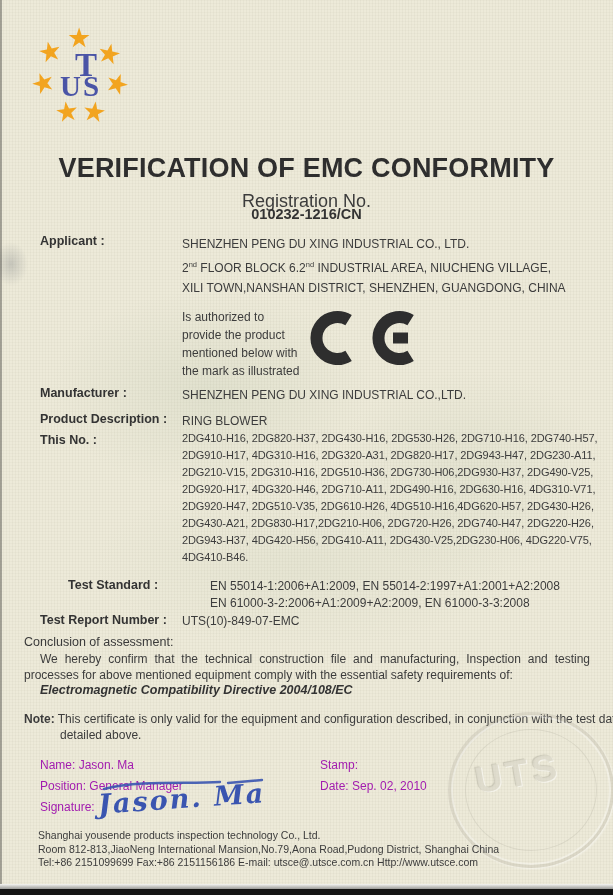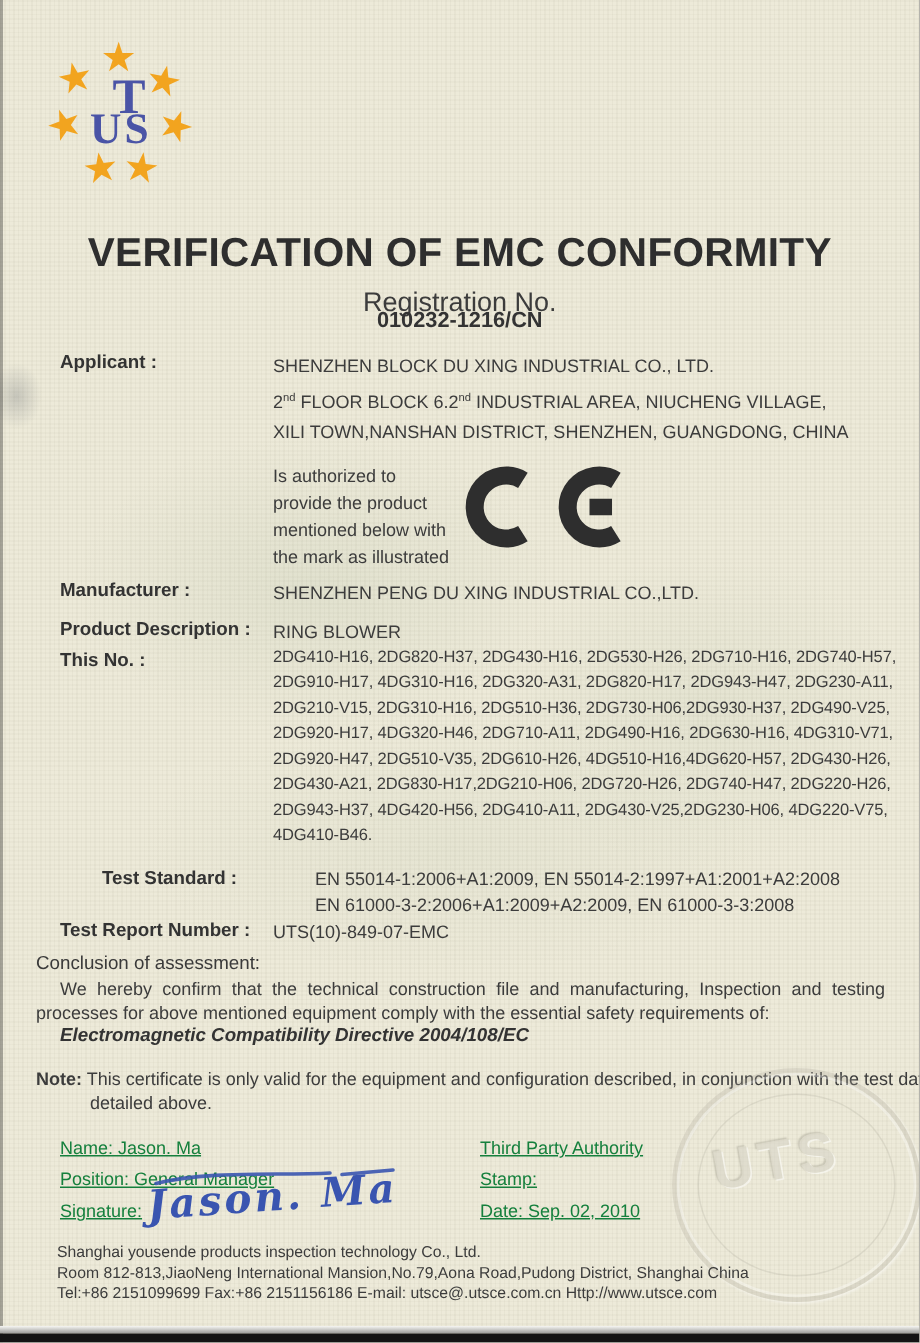--- a/index.html
+++ b/index.html
@@ -57,21 +57,21 @@
   .row-test-standard{top:578px;margin-left:28px;} .row-test-standard .val div{line-height:16.5px;}
   .row-test-report{top:613px;} .row-test-report .val{line-height:17px;}
 
   .conclusion-heading{position:absolute; left:24px; top:634px; font-size:12.5px; line-height:16px; color:#3a3a3a;}
   .conclusion-body{position:absolute; left:24px; top:651px; width:566px; font-size:12px; line-height:16px; text-align:justify; text-indent:16px; color:#3c3c3c;}
   .directive{position:absolute; left:40px; top:683px; font-size:12.5px; font-weight:bold; font-style:italic; color:#333;}
 
   .note{position:absolute; left:24px; top:711px; width:566px; font-size:12px; line-height:16px; color:#3c3c3c; padding-left:36px; text-indent:-36px;}
 
   .signing{position:absolute; left:40px; top:755px; width:550px; height:80px;}
-  .signing .lrow{line-height:21px; font-size:12px; color:#15803d;text-decoration:underline;}
+  .signing .lrow{line-height:21px; font-size:12px; color:#a21caf;}
   .sig-right{position:absolute; left:280px; top:0;}
   .sig-right .lrow{line-height:21px;}
   .sig-script{position:absolute; left:58px; top:28px; transform:rotate(-4deg);
     font-family:"DejaVu Serif", serif; font-style:italic; font-weight:bold;
     font-size:27px; color:#3a55b0; letter-spacing:2px; white-space:nowrap;}
   .sig-flourish{position:absolute; left:60px; top:22px;}
 
   .seal{position:absolute; left:448px; top:712px; width:160px; height:150px; border-radius:50%;
     border:3px solid rgba(172,169,155,0.45); opacity:.6;
     box-shadow: inset 0 0 0 2px rgba(255,255,255,0.55), inset 1px 1px 2px rgba(140,138,125,0.35), 1px 1px 2px rgba(255,255,255,0.8);}
@@ -104,21 +104,21 @@
     <span class="lt lt-us">US</span>
   </div>
 
   <div class="title">VERIFICATION OF EMC CONFORMITY</div>
   <div class="reg-label">Registration No.</div>
   <div class="reg-num">010232-1216/CN</div>
 
   <div class="row row-applicant">
     <div class="lab">Applicant :</div>
     <div class="val">
-      <div>SHENZHEN BLOCK DU XING INDUSTRIAL CO., LTD.</div>
+      <div>SHENZHEN PENG DU XING INDUSTRIAL CO., LTD.</div>
       <div><span>2</span><sup>nd</sup><span> FLOOR BLOCK 6.2</span><sup>nd</sup><span> INDUSTRIAL AREA, NIUCHENG VILLAGE,</span></div>
       <div>XILI TOWN,NANSHAN DISTRICT, SHENZHEN, GUANGDONG, CHINA</div>
     </div>
   </div>
 
   <div class="row row-auth">
     <div class="lab"></div>
     <div class="val">
       <div class="auth-lines">
         <div>Is authorized to</div>
@@ -179,21 +179,20 @@
 
   <div class="signing">
     <div class="lrow">Name: Jason. Ma</div>
     <div class="lrow">Position: General Manager</div>
     <div class="lrow">Signature:</div>
     <svg class="sig-flourish" width="170" height="16">
       <path d="M4 12 C 40 3, 85 7, 120 5 M128 6 L 162 3" fill="none" stroke="#3a55b0" stroke-width="2.4" stroke-linecap="round" opacity="0.9"></path>
     </svg>
     <div class="sig-script">Jason. Ma</div>
     <div class="sig-right">
-      <div class="lrow">Third Party Authority</div>
       <div class="lrow">Stamp:</div>
       <div class="lrow">Date: Sep. 02, 2010</div>
     </div>
   </div>
 
   <div class="seal">
     <div class="seal-inner"></div>
     <div class="seal-text">UTS</div>
   </div>
 

